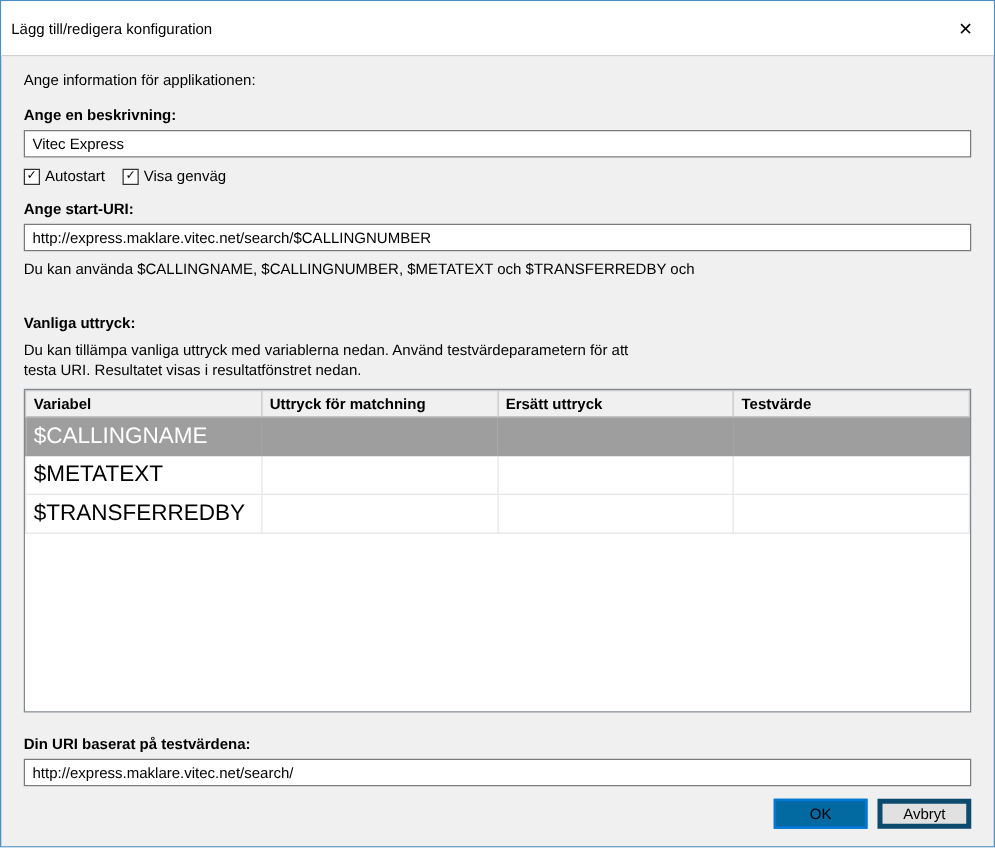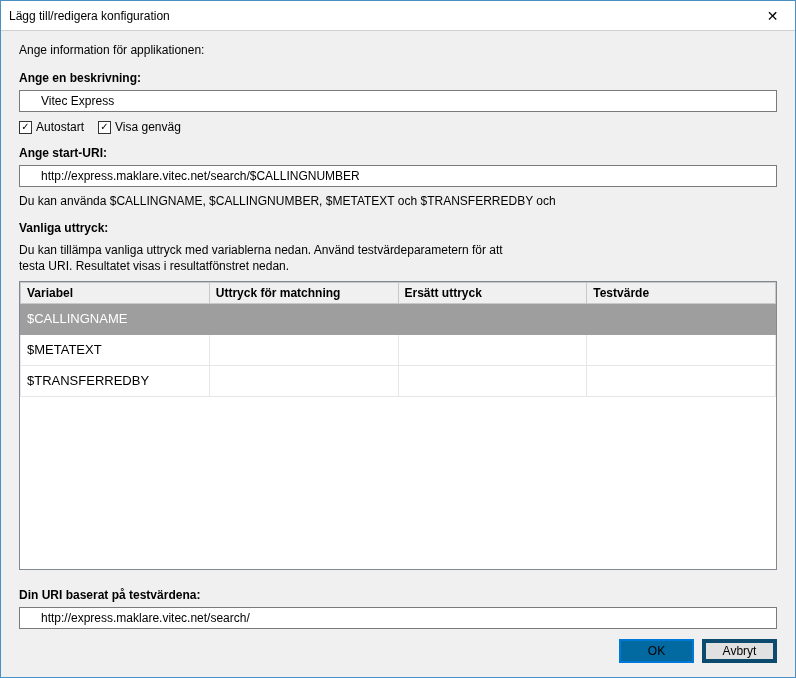--- a/index.html
+++ b/index.html
@@ -12,21 +12,21 @@
   }
   .window {
     width: 796px;
     height: 678px;
     border: 1px solid #4a90c2;
     background: #f0f0f0;
     display: flex;
     flex-direction: column;
   }
   .titlebar {
-    height: 30px;
+    height: 44px;
     background: #fff;
     border-bottom: 1px solid #d0d0d0;
     display: flex;
     align-items: center;
     justify-content: space-between;
     padding-left: 8px;
   }
   .titlebar .title { font-size: 12px; }
   .titlebar .close {
     width: 45px; height: 29px;
@@ -45,21 +45,21 @@
   .section-label {
     font-weight: bold;
     margin-top: 8px;
     margin-bottom: 5px;
   }
   input[type="text"].field {
     width: 100%;
     height: 22px;
     border: 1px solid #7a7a7a;
     background: #fff;
-    padding: 2px 21px;
+    padding: 2px 6px;
     font: inherit;
   }
   .checkbox-row {
     display: flex;
     align-items: center;
     gap: 14px;
     margin-top: 8px;
     margin-bottom: 4px;
   }
   .cb {
@@ -97,21 +97,21 @@
     font-weight: bold;
     font-size: 12px;
     padding: 3px 6px;
     text-align: left;
     height: 20px;
   }
   table.grid td {
     border: 1px solid #e6e6e6;
     padding: 1px 6px;
     height: 31px;
-    font-size: 13px;
+    font-size: 18px;
     background: #fff;
     text-align: left;
   }
   table.grid tr.selected td {
     background: #9e9e9e;
     color: #fff;
     border-color: #9e9e9e;
   }
   .result-section { margin-top: 10px; }
   .btn-row {
@@ -162,21 +162,21 @@
       </label>
     </div>
 
     <div class="section-label">Ange start-URI:</div>
     <input type="text" class="field" value="http://express.maklare.vitec.net/search/$CALLINGNUMBER" style="">
 
     <div class="info-text">
       <span>Du kan använda $CALLINGNAME, $CALLINGNUMBER, $METATEXT och $TRANSFERREDBY och</span><br>
     </div>
 
-    <div class="section-label" style="margin-top:12px">Vanliga uttryck:</div>
+    <div class="section-label" style="margin-top:28px">Vanliga uttryck:</div>
     <div class="info-text" style="margin-top:2px">
       <span>Du kan tillämpa vanliga uttryck med variablerna nedan. Använd testvärdeparametern för att</span><br>
       <span> testa URI. Resultatet visas i resultatfönstret nedan.</span>
     </div>
 
     <div class="table-wrap">
       <table class="grid">
         <thead>
           <tr>
             <th>Variabel</th>

